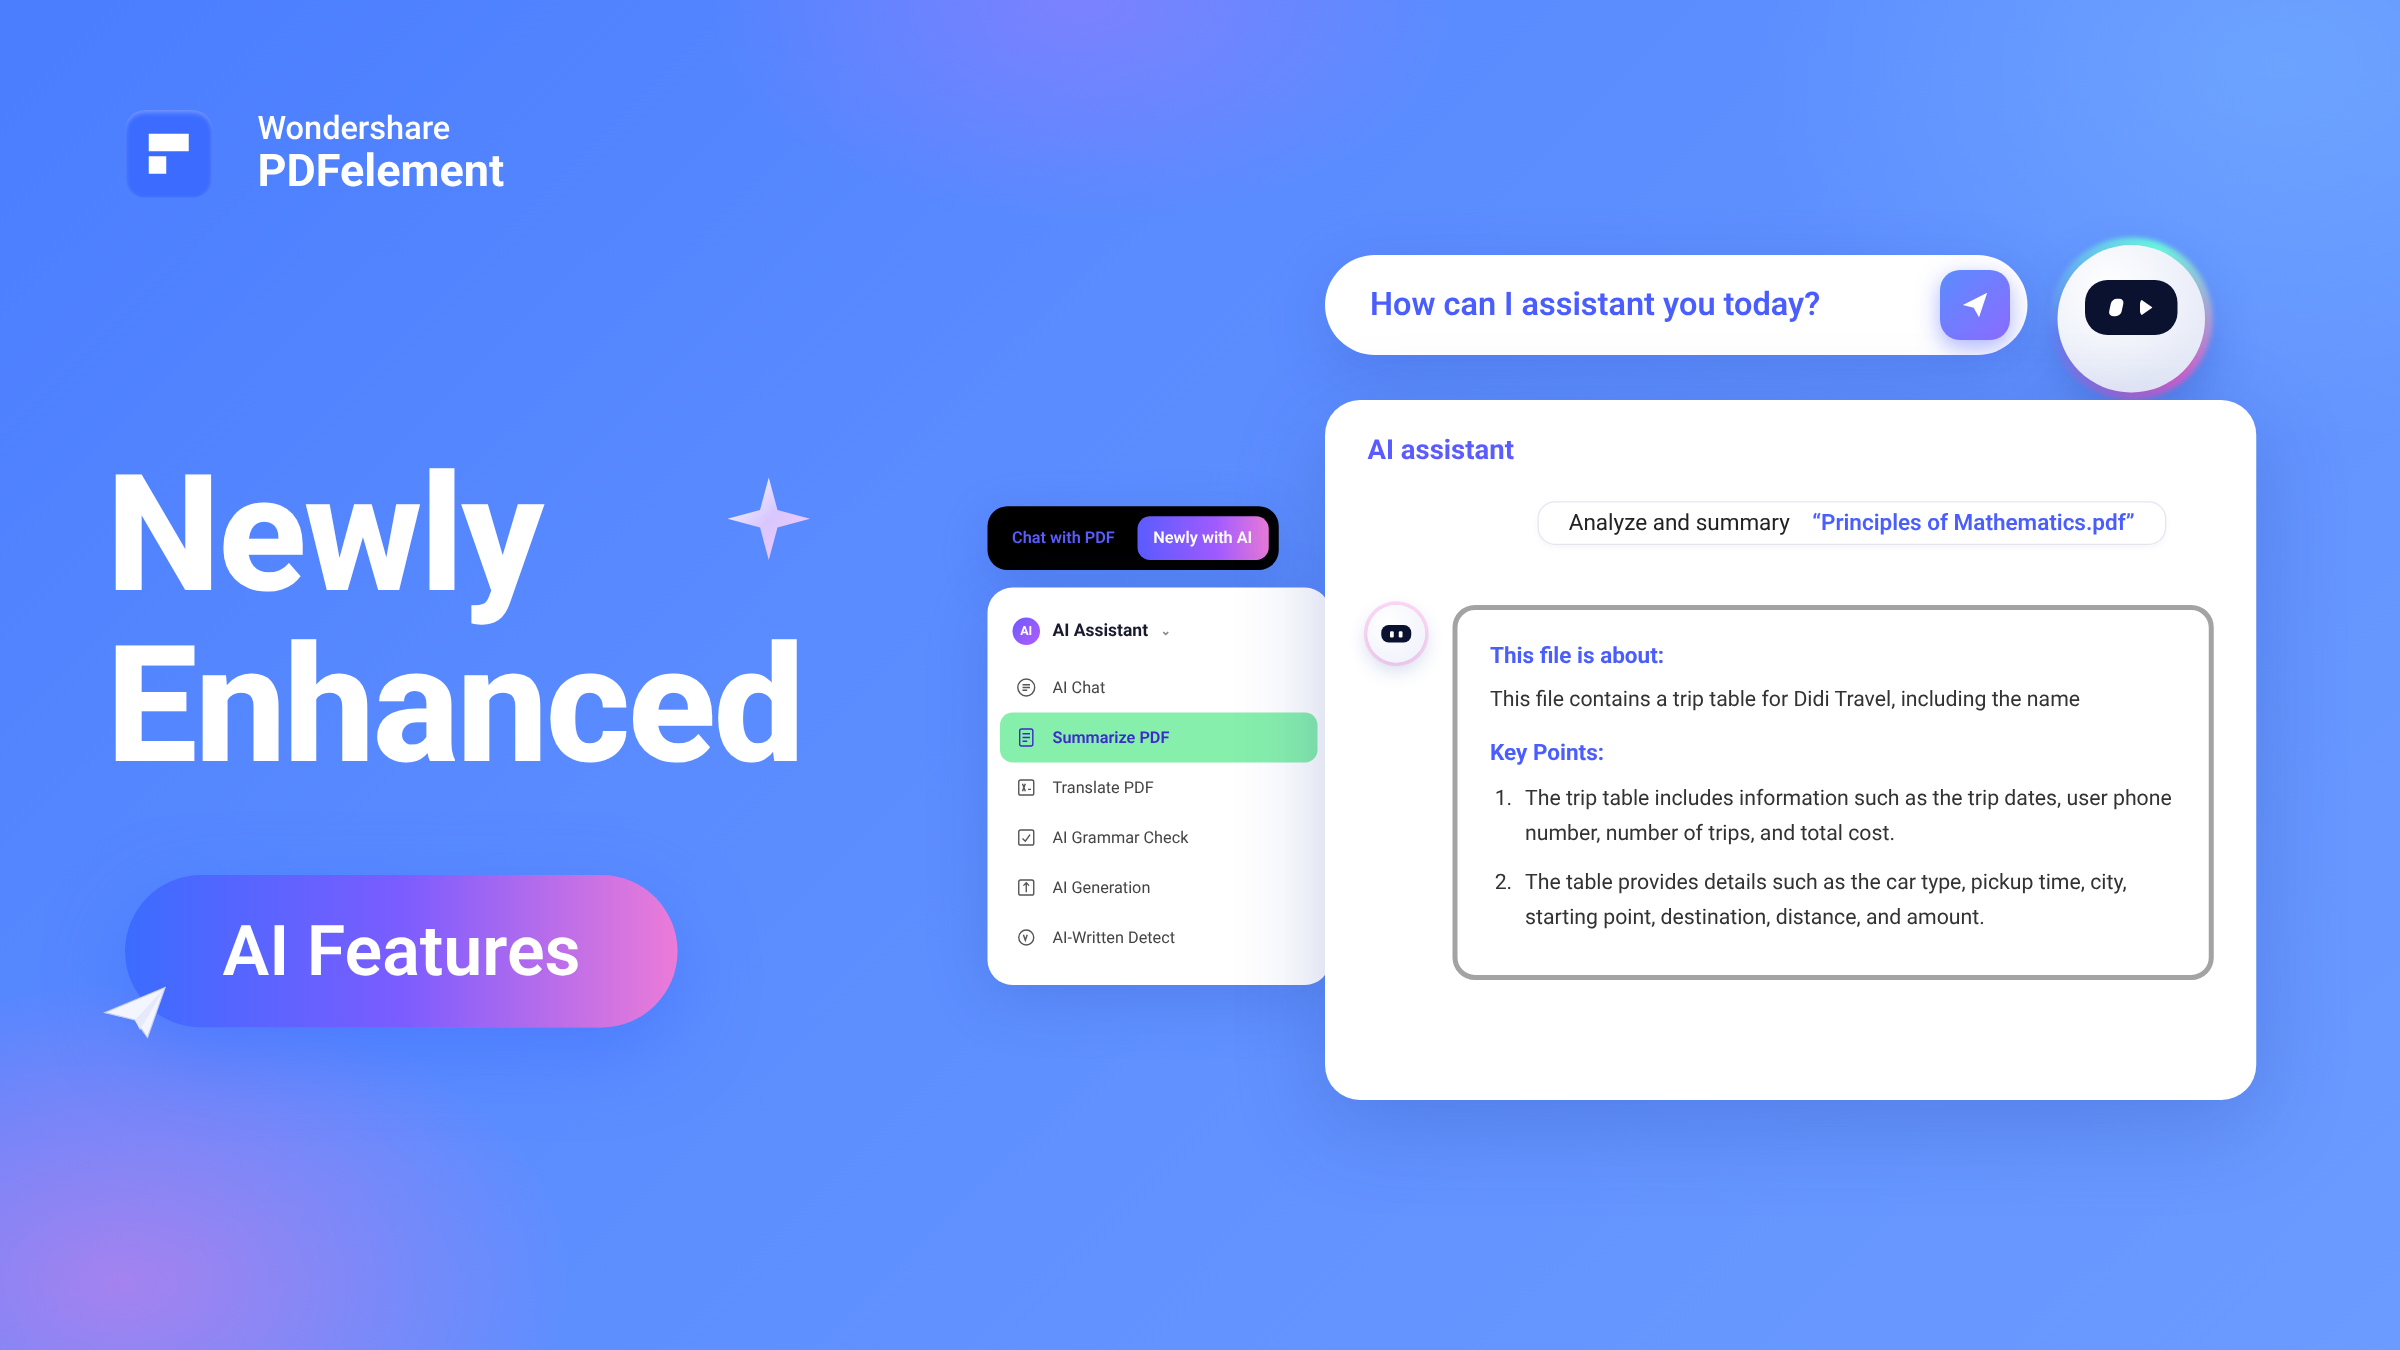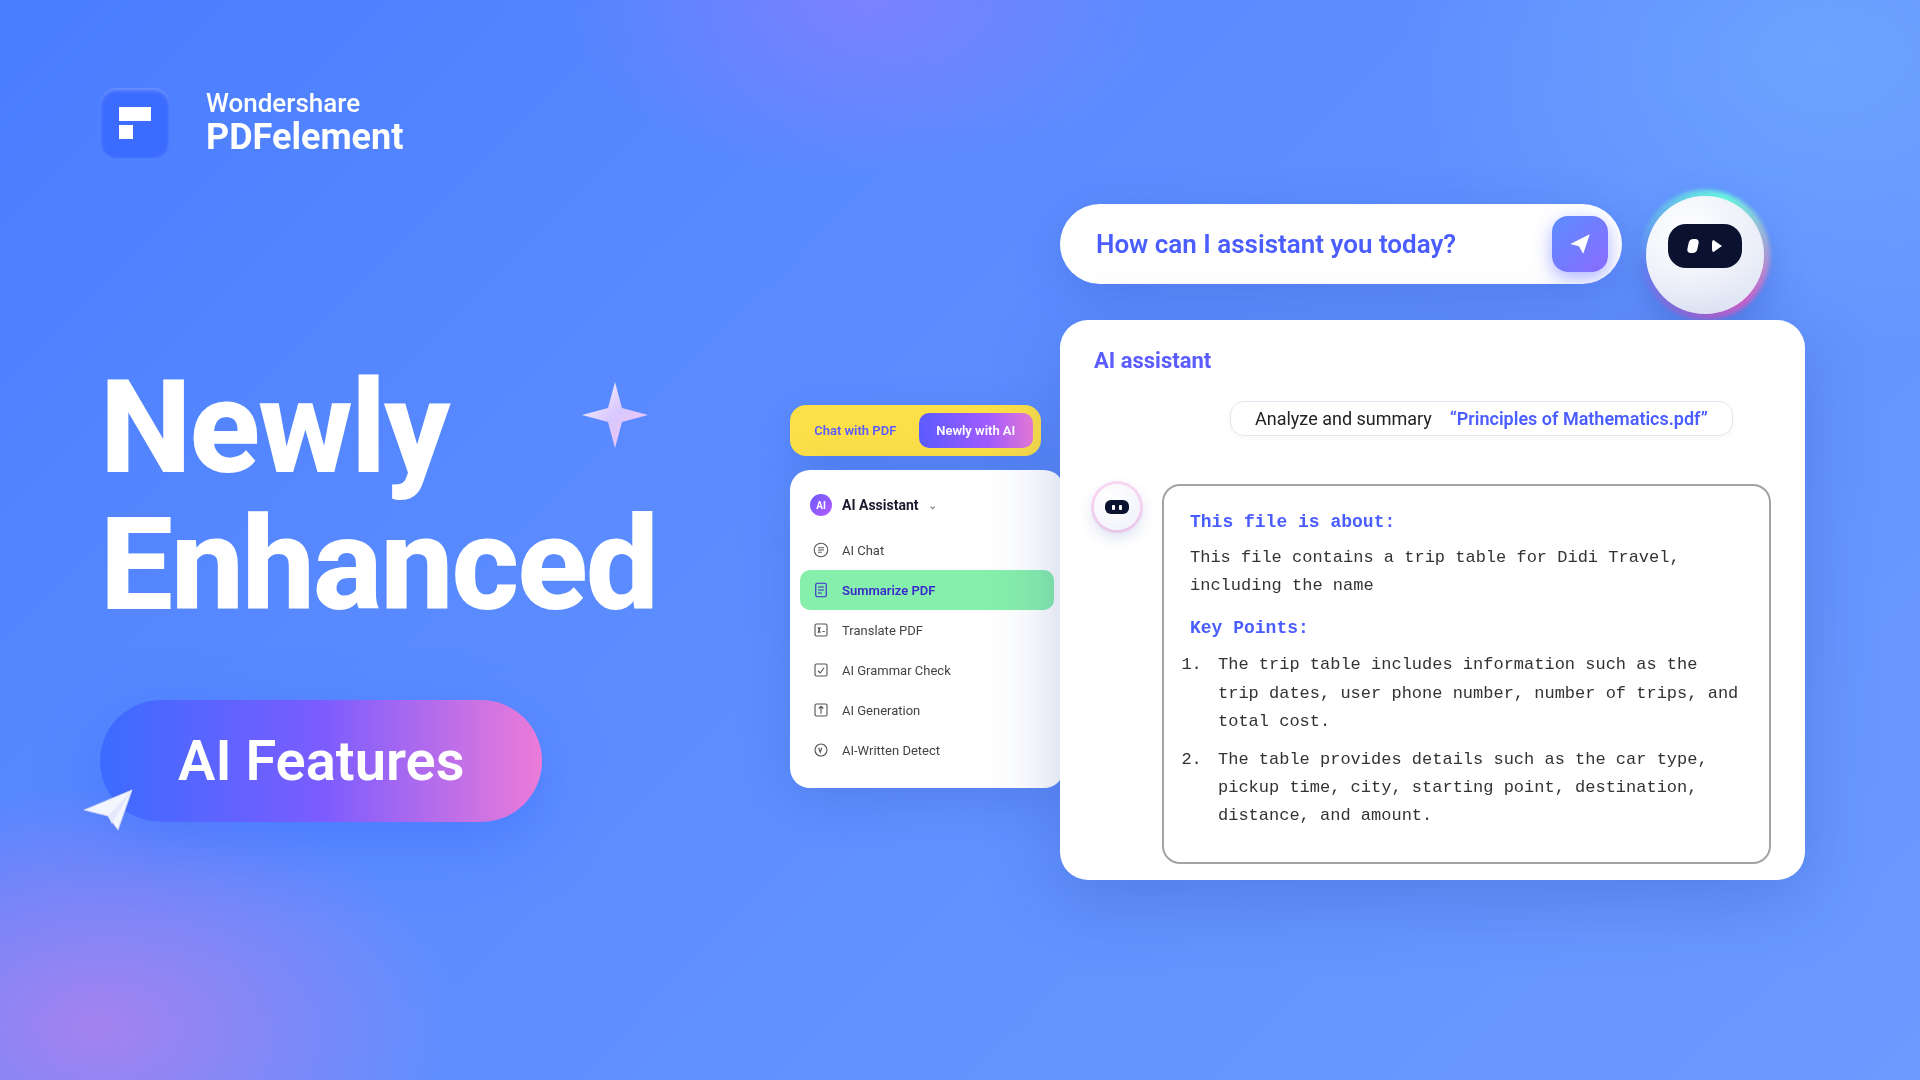--- a/index.html
+++ b/index.html
@@ -21,41 +21,41 @@
     display: flex; align-items: center; justify-content: center;
     box-shadow: inset 0 2px 4px rgba(255,255,255,0.3);
   }
   .logo-icon svg { width: 40px; height: 40px; }
   .logo-text { color: #fff; line-height: 1.1; }
   .logo-text .brand { font-size: 26px; font-weight: 500; }
   .logo-text .product { font-size: 36px; font-weight: 700; }
 
   
   .headline {
-    position: absolute; top: 360px; left: 100px;
+    position: absolute; top: 360px; left: 85px;
     color: #fff; font-size: 130px; font-weight: 800; line-height: 1.05;
     letter-spacing: -2px;
   }
   .sparkle { position: absolute; top: 380px; left: 580px; }
 
   .pill {
     position: absolute; top: 700px; left: 100px;
     padding: 28px 78px; border-radius: 80px;
     background: linear-gradient(90deg, #3b6cff 0%, #7b5cff 50%, #ec7bd8 100%);
     color: #fff; font-size: 56px; font-weight: 600;
     box-shadow: 0 20px 60px rgba(59,108,255,0.5);
   }
 
   .paper-plane-deco { position: absolute; top: 780px; left: 78px; }
 
   
   .tabs-panel {
     position: absolute; top: 405px; left: 790px;
-    width: 251px;
-    background: #fde047; border-radius: 16px;
+    width: 233px;
+    background: #000000; border-radius: 16px;
     padding: 8px; display: flex; gap: 6px;
     box-shadow: 0 10px 40px rgba(30,60,160,0.18);
     justify-content: center;
   }
   .tab {
     flex: 1; text-align: center; padding: 10px 6px; border-radius: 10px;
     font-size: 13px; font-weight: 600; cursor: pointer;
   }
   .tab.inactive { color: #5b5cff; }
   .tab.active {
@@ -160,22 +160,22 @@
   .mini-bot {
     width: 46px; height: 46px; border-radius: 50%; flex: none;
     background: radial-gradient(circle at 35% 30%, #fff, #eef0fb);
     box-shadow: 0 0 0 3px rgba(255,107,214,0.25), 0 6px 16px rgba(30,60,160,0.2);
     display: flex; align-items: center; justify-content: center;
   }
   .mini-bot .mv { width: 24px; height: 14px; background:#0b1230; border-radius:6px; display:flex; align-items:center; justify-content:center; gap:4px;}
   .mini-bot .mv span { width:3px; height:5px; background:#fff; border-radius:1px; }
 
   .answer-card {
-    flex: 1; border: 2px solid #a3a3a3; border-radius: 18px;
-    padding: 22px 26px; font-size: 17px; line-height: 1.65; color: #333; font-family: Liberation Mono, monospace;
+    flex: 1; border: 4px solid #a3a3a3; border-radius: 18px;
+    padding: 22px 26px; font-size: 17px; line-height: 1.65; color: #333;
   }
   .answer-card h4 { color: #4a5dff; font-size: 18px; font-weight: 700; margin-bottom: 6px; }
   .answer-card .kp { color: #4a5dff; font-size: 18px; font-weight: 700; margin: 14px 0 8px; }
   .answer-card ol { padding-left: 22px; }
   .answer-card li { margin-bottom: 10px; padding-left: 6px; }
 </style>
 </head>
 <body>
 
 <div class="logo-wrap">

